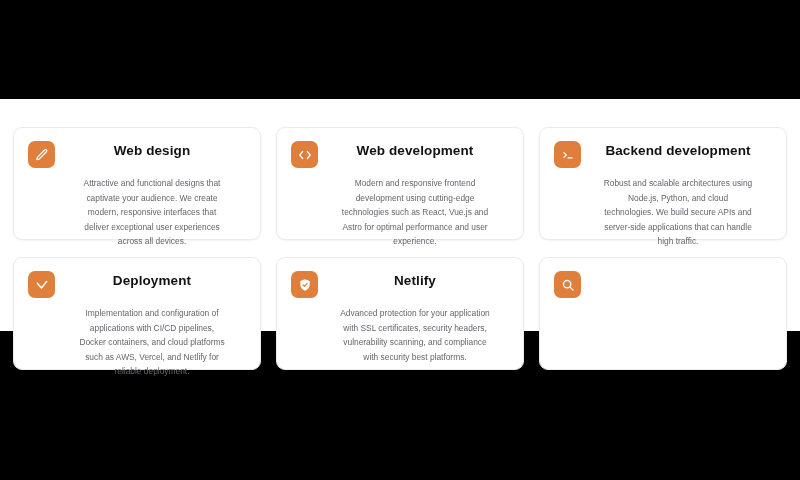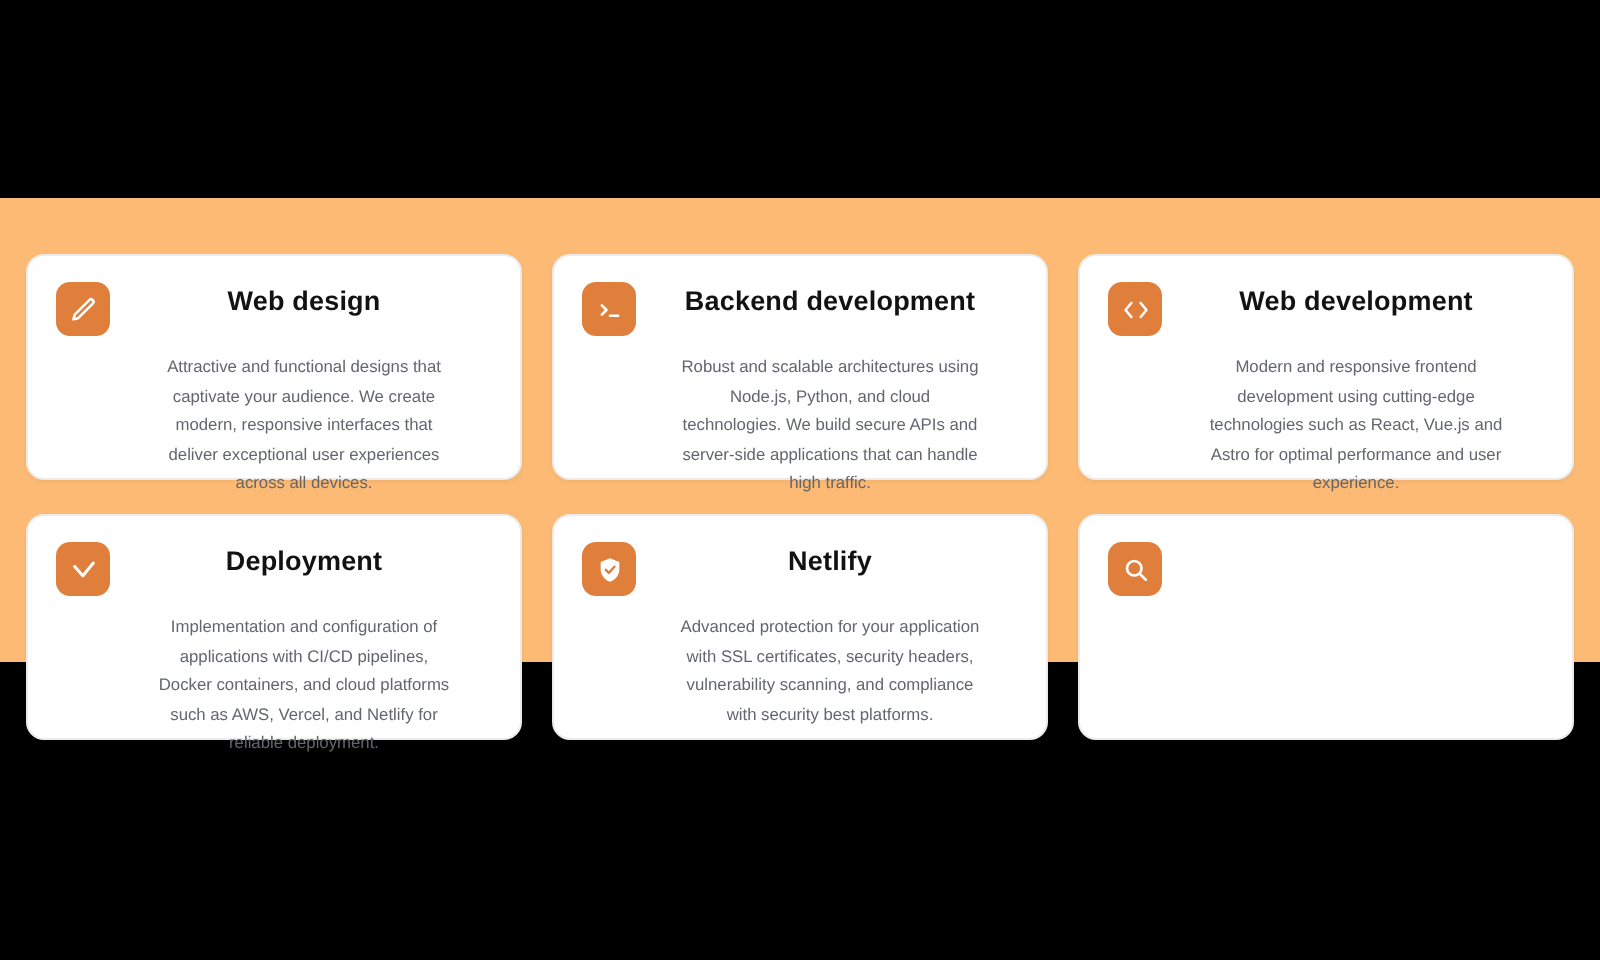--- a/index.html
+++ b/index.html
@@ -23,21 +23,21 @@
   }
   #letterbox-top { top: 0; height: 99px; }
   #letterbox-bottom { top: 383px; height: 97px; }
 
   #content-band {
     position: absolute;
     left: 0;
     top: 99px;
     width: 800px;
     height: 232px;
-    background: #fdba74;
+    background: #ffffff;
   }
 
   #services-grid {
     position: absolute;
     left: 13px;
     top: 28px;
     width: 774px;
     display: grid;
     grid-template-columns: repeat(3, 1fr);
     grid-template-rows: 113px 113px;
@@ -114,40 +114,40 @@
         </span>
         <div class="card-body">
           <h3 class="card-title">Web design</h3>
           <p class="card-desc">Attractive and functional designs that captivate your audience. We create modern, responsive interfaces that deliver exceptional user experiences across all devices.</p>
         </div>
       </div>
 
       <div class="service-card">
         <span class="card-icon">
           <svg viewBox="0 0 24 24" fill="none" stroke="#ffffff" stroke-width="2.2" stroke-linecap="round" stroke-linejoin="round">
+            <polyline points="8 6 3 12 8 18"></polyline>
+            <polyline points="16 6 21 12 16 18"></polyline>
+          </svg>
+        </span>
+        <div class="card-body">
+          <h3 class="card-title">Web development</h3>
+          <p class="card-desc">Modern and responsive frontend development using cutting-edge technologies such as React, Vue.js and Astro for optimal performance and user experience.</p>
+        </div>
+      </div>
+
+      <div class="service-card">
+        <span class="card-icon">
+          <svg viewBox="0 0 24 24" fill="none" stroke="#ffffff" stroke-width="2.2" stroke-linecap="round" stroke-linejoin="round">
             <polyline points="5 8 9 12 5 16"></polyline>
             <line x1="12" y1="17" x2="19" y2="17"></line>
           </svg>
         </span>
         <div class="card-body">
           <h3 class="card-title">Backend development</h3>
           <p class="card-desc">Robust and scalable architectures using Node.js, Python, and cloud technologies. We build secure APIs and server-side applications that can handle high traffic.</p>
-        </div>
-      </div>
-
-      <div class="service-card">
-        <span class="card-icon">
-          <svg viewBox="0 0 24 24" fill="none" stroke="#ffffff" stroke-width="2.2" stroke-linecap="round" stroke-linejoin="round">
-            <polyline points="8 6 3 12 8 18"></polyline>
-            <polyline points="16 6 21 12 16 18"></polyline>
-          </svg>
-        </span>
-        <div class="card-body">
-          <h3 class="card-title">Web development</h3>
-          <p class="card-desc">Modern and responsive frontend development using cutting-edge technologies such as React, Vue.js and Astro for optimal performance and user experience.</p>
         </div>
       </div>
 
       <div class="service-card">
         <span class="card-icon">
           <svg viewBox="0 0 24 24" fill="none" stroke="#ffffff" stroke-width="2.6" stroke-linecap="round" stroke-linejoin="round">
             <polyline points="4 9 11 17 20 6"></polyline>
           </svg>
         </span>
         <div class="card-body">

